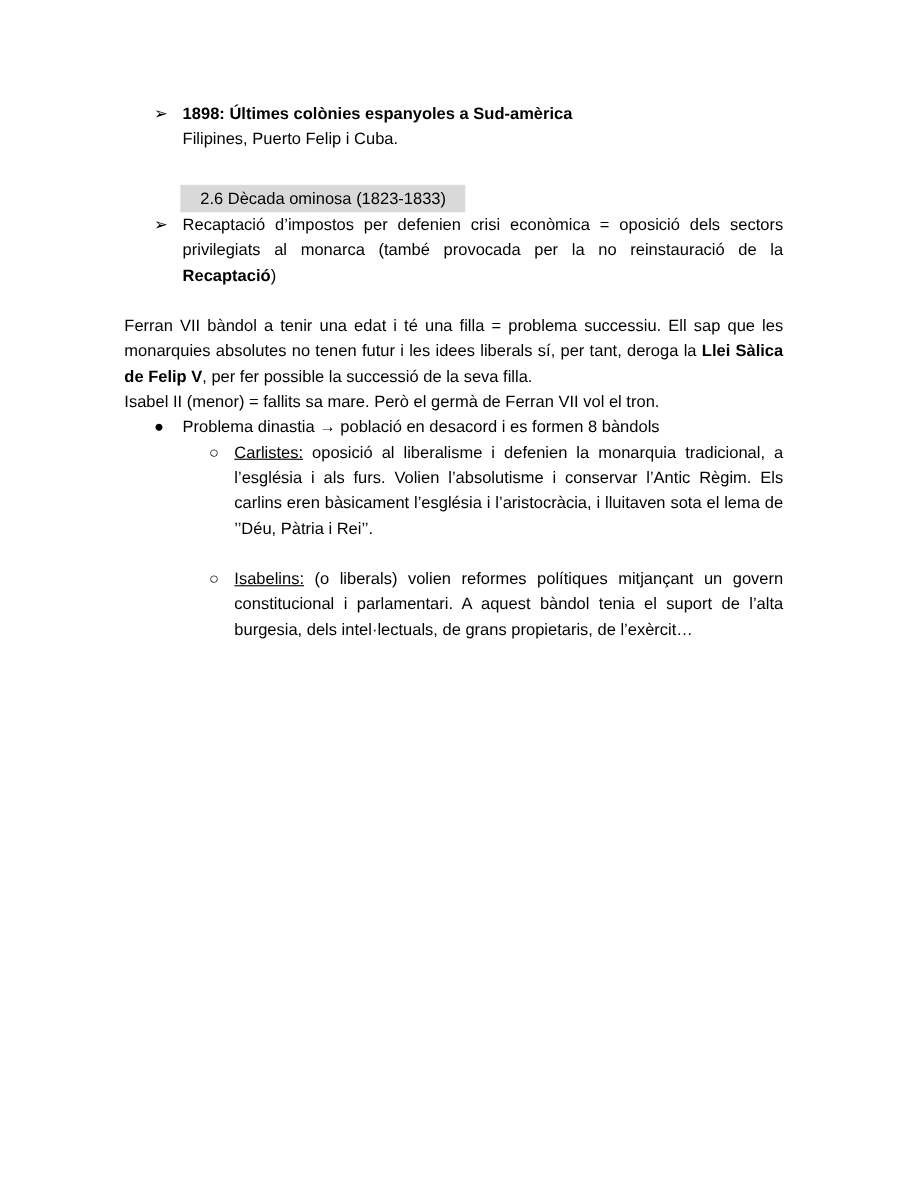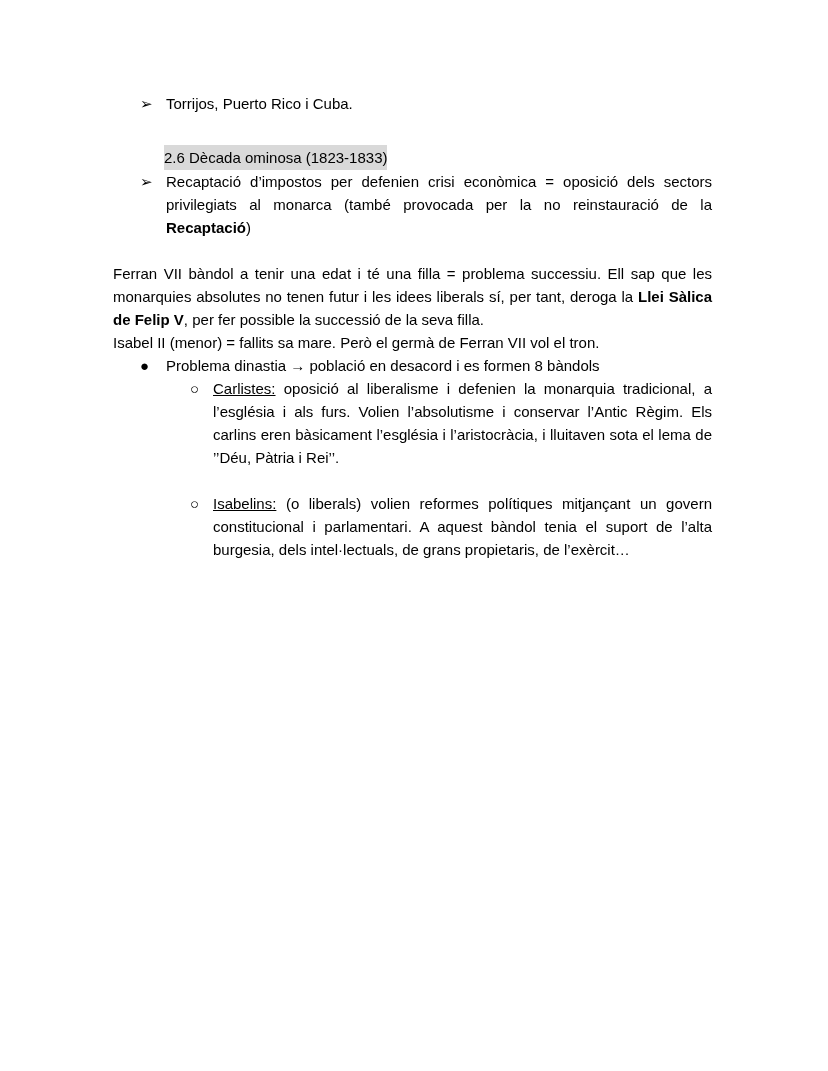--- a/index.html
+++ b/index.html
@@ -19,35 +19,36 @@
   .just { text-align: justify; }
   .l1 { position: relative; padding-left: 53px; }
   .l1 > .marker { position: absolute; left: 27px; top: 0; }
   .l2 { position: relative; padding-left: 100px; }
   .l2 > .marker { position: absolute; left: 77px; top: 0; }
   .bold, b { font-weight: 700; }
   .u { text-decoration: underline; margin-top: 32px; }
   .heading-wrap { margin: 30px 0 0 51px; }
   .section-heading {
     background: #d9d9d9;
-    padding: 1px 0;
+    padding: 1px 18px;
     display: inline-block;
   }
   .gap-top { margin-top: 23px; }
   .marker.arrow { font-weight: 700; }
 </style>
 </head>
 <body>
 
 <div class="page">
   <div class="content">
 
     <div class="l1">
       <span class="marker arrow">➢</span>
-      <div>Torrijos, Puerto Rico i Cuba.</div>
+      <div class="bold">1898: Últimes colònies espanyoles a Sud-amèrica</div>
+      <div>Filipines, Puerto Felip i Cuba.</div>
     </div>
 
     <div class="heading-wrap">
       <span class="section-heading">2.6 Dècada ominosa (1823-1833)</span>
     </div>
 
 
     <div class="l1">
       <span class="marker arrow">➢</span>
       <div class="just"><span>Recaptació d’impostos per defenien crisi econòmica = oposició dels sectors privilegiats al monarca (també provocada per la no reinstauració de la </span><b>Recaptació</b><span>)</span></div>

